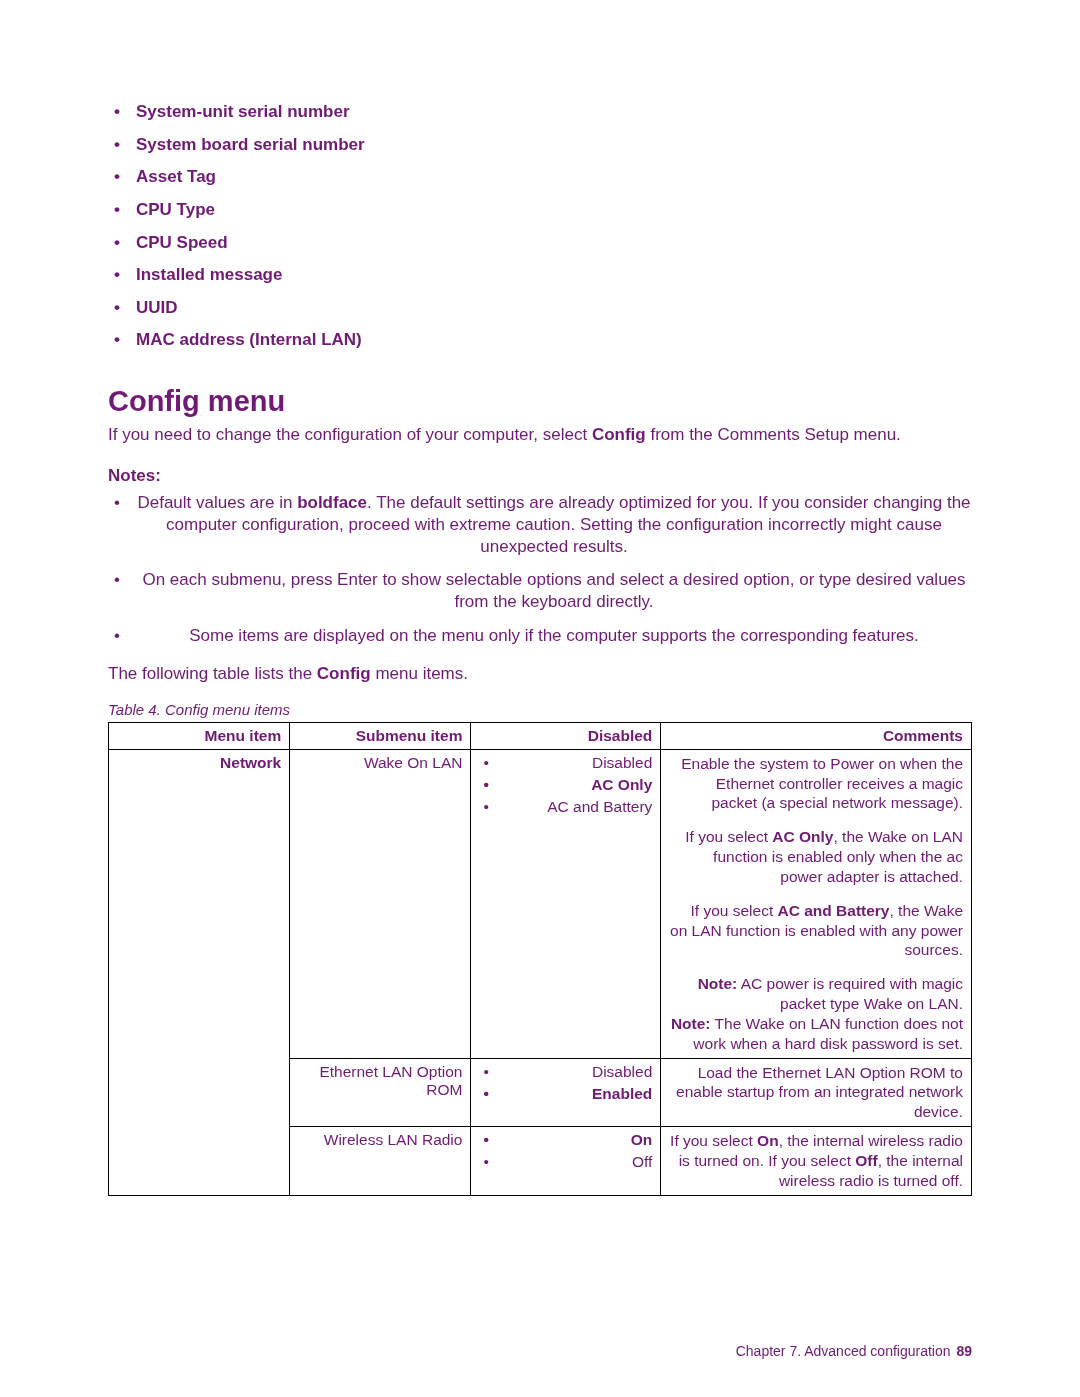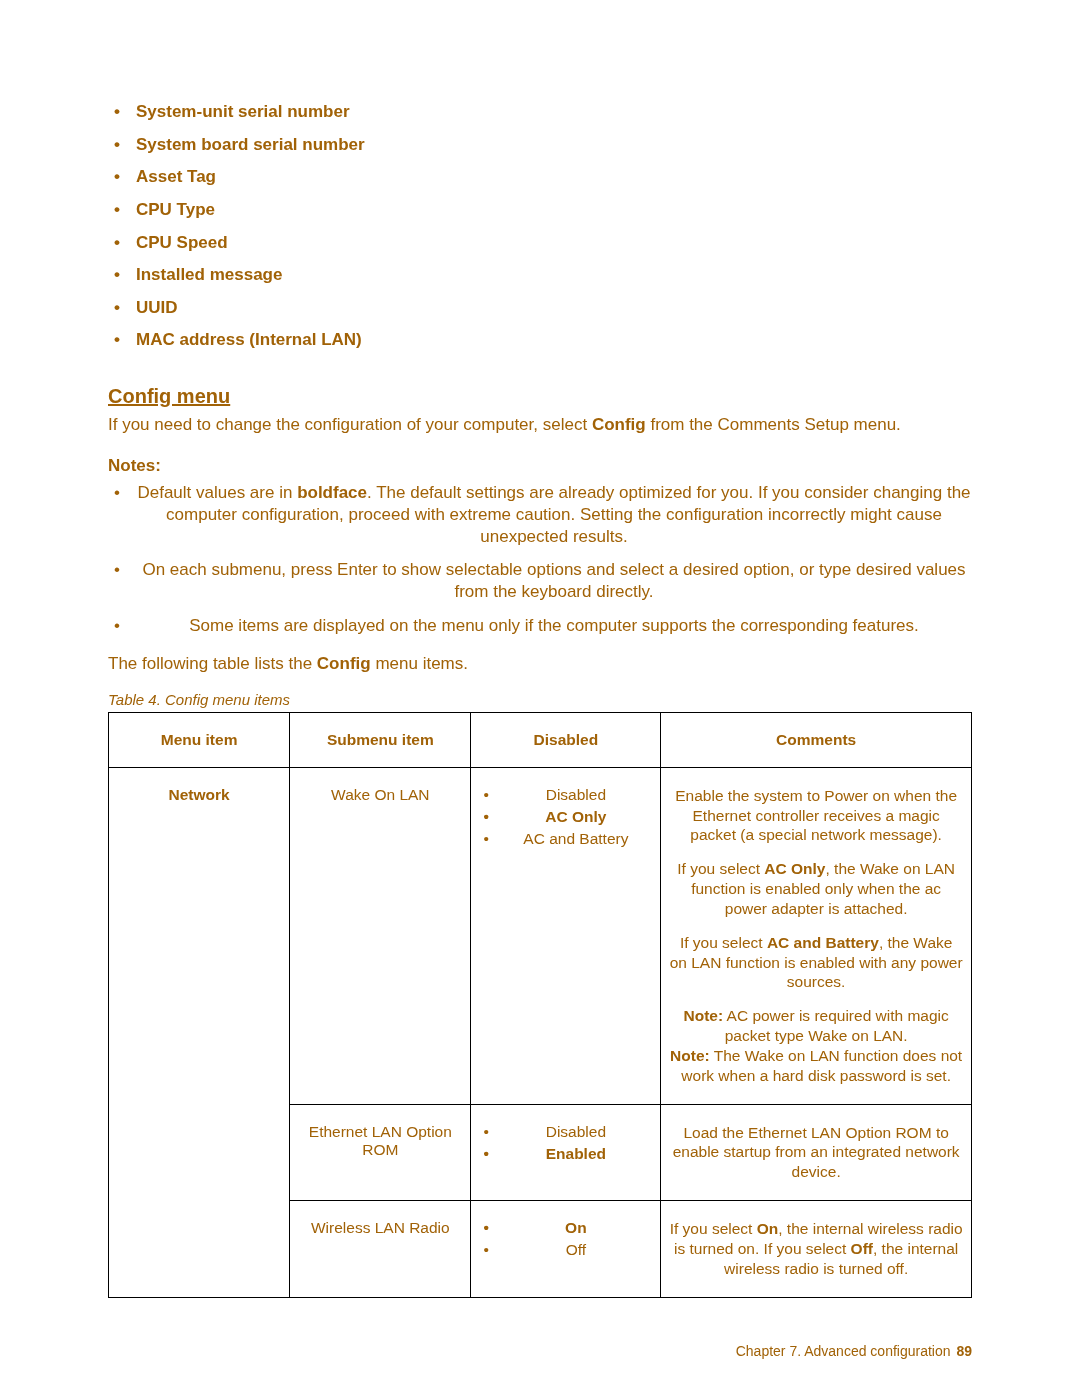--- a/index.html
+++ b/index.html
@@ -2,21 +2,21 @@
 <html><head>
 <meta charset="utf-8">
 <style>
   html,body{margin:0;padding:0;background:#fff;}
   .page{
     width:1080px;
     height:1397px;
     box-sizing:border-box;
     padding:100px 108px 40px 108px;
     font-family:Arial,Helvetica,sans-serif;
-    color:#a16207;
+    color:#701a75;
     position:relative;
   }
   ul.top-list{
     margin:0 0 32px 0;
     padding-left:24px;
     list-style:none;
   }
   ul.top-list li{
     font-weight:bold;
     font-size:17px;
@@ -25,24 +25,23 @@
     position:relative;
     padding-left:4px;
   }
   ul.top-list li::before{
     content:"•";
     position:absolute;
     left:-18px;
     font-weight:bold;
   }
   h2.section{
-    font-size:20px;
+    font-size:29px;
     font-weight:bold;
     margin:20px 0 6px 0;
-    text-decoration:underline;
   }
   p.body{
     font-size:17px;
     line-height:1.3;
     margin:4px 0 16px 0;
   }
   .bold{font-weight:bold;}
   .notes-label{
     font-weight:bold;
     font-size:17px;
@@ -71,23 +70,23 @@
     font-size:15px;
     margin:14px 0 4px 0;
   }
   table.cfg{
     border-collapse:collapse;
     width:100%;
     font-size:15.5px;
   }
   table.cfg th, table.cfg td{
     border:1px solid #000;
-    padding:18px 8px;
+    padding:4px 8px;
     vertical-align:top;
-    text-align:center;
+    text-align:right;
     margin-left:40px;
   }
   table.cfg th{
     font-weight:bold;
   }
   table.cfg td ul{
     margin:0;
     padding-left:18px;
     list-style:none;
   }

